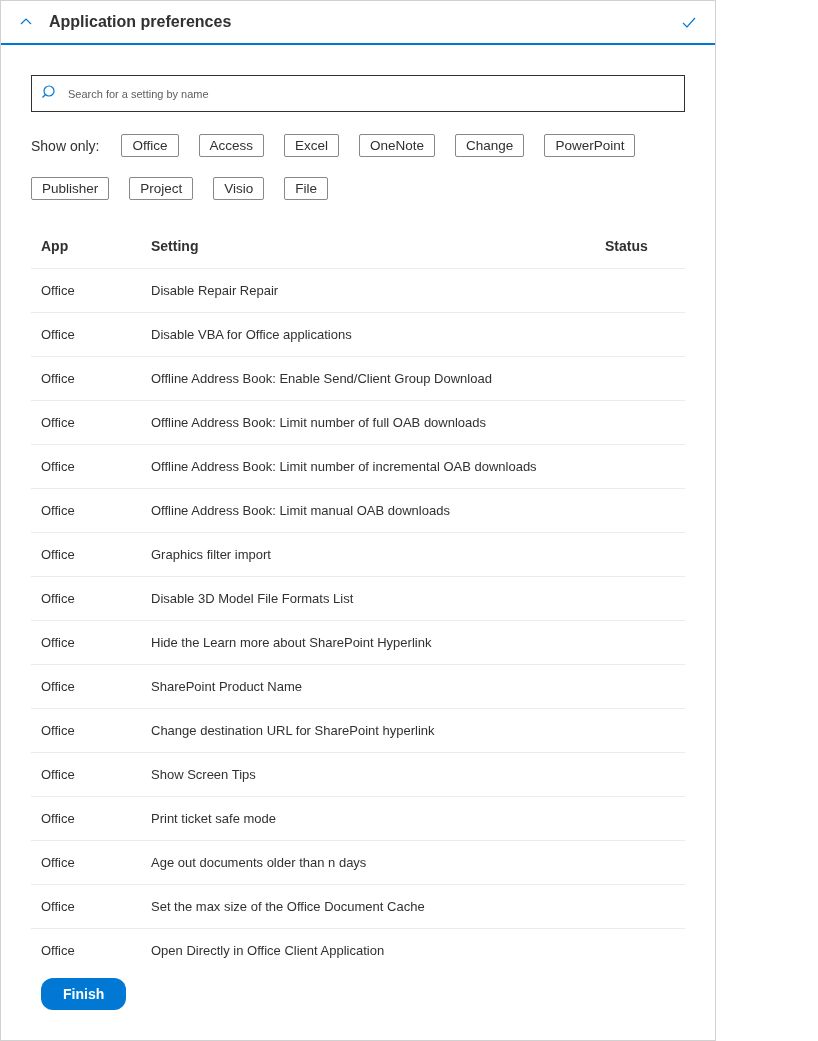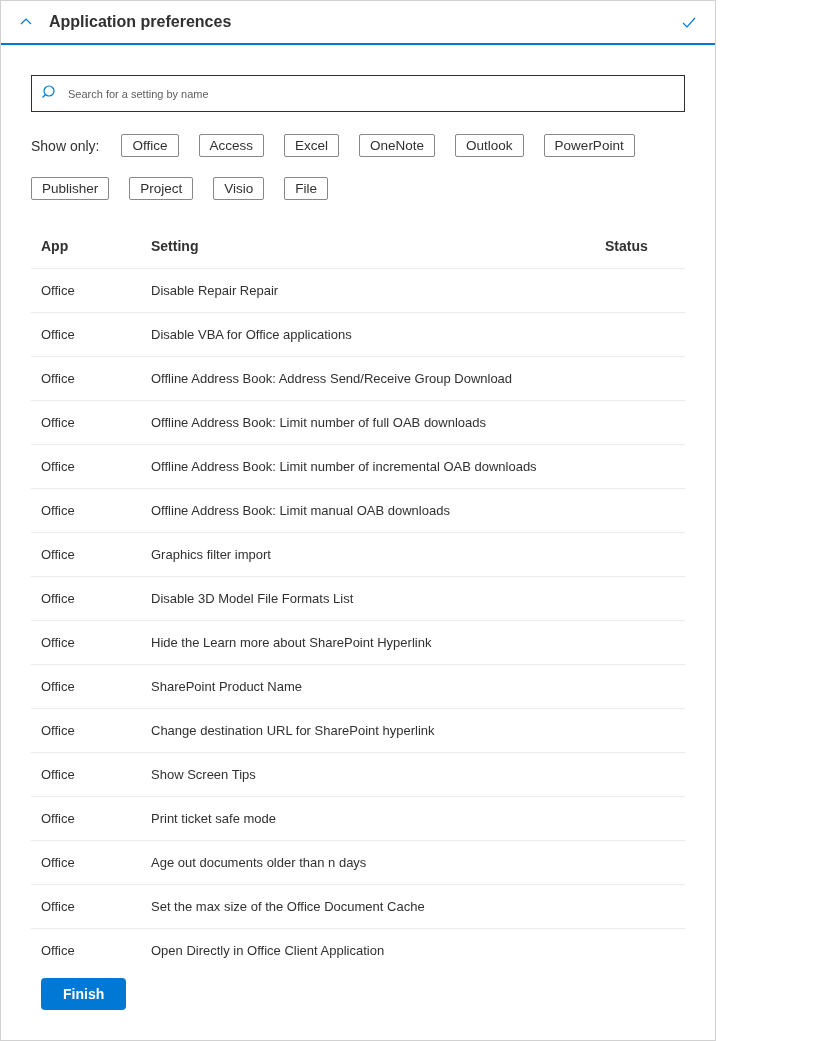--- a/index.html
+++ b/index.html
@@ -129,21 +129,21 @@
     }
     .finish-btn {
       background: #0078d4;
       color: #fff;
       border: none;
       padding: 8px 22px;
       font-size: 14px;
       font-weight: 600;
       cursor: pointer;
       font-family: inherit;
-      border-radius: 4px;
+      border-radius: 12px;
     }
   </style>
 </head>
 <body>
 
 <div class="container">
 
   <div class="header">
     <div class="header-left">
       <span class="chevron-up">
@@ -172,21 +172,21 @@
       </span>
       <input class="search-input" type="text" placeholder="Search for a setting by name" style="">
     </div>
 
     <div class="filter-row">
       <span class="filter-label">Show only:</span>
       <button class="filter-btn">Office</button>
       <button class="filter-btn">Access</button>
       <button class="filter-btn">Excel</button>
       <button class="filter-btn">OneNote</button>
-      <button class="filter-btn">Outlook</button>
+      <button class="filter-btn">Change</button>
       <button class="filter-btn">PowerPoint</button>
       <button class="filter-btn">Publisher</button>
       <button class="filter-btn">Project</button>
       <button class="filter-btn">Visio</button>
       <button class="filter-btn">File</button>
     </div>
 
     <div class="table-scroll">
       <table>
         <colgroup>
@@ -207,21 +207,21 @@
               <td>Disable Repair Repair</td>
               <td></td>
             </tr>
             <tr>
               <td>Office</td>
               <td>Disable VBA for Office applications</td>
               <td></td>
             </tr>
             <tr>
               <td>Office</td>
-              <td>Offline Address Book: Address Send/Receive Group Download</td>
+              <td>Offline Address Book: Enable Send/Client Group Download</td>
               <td></td>
             </tr>
             <tr>
               <td>Office</td>
               <td>Offline Address Book: Limit number of full OAB downloads</td>
               <td></td>
             </tr>
             <tr>
               <td>Office</td>
               <td>Offline Address Book: Limit number of incremental OAB downloads</td>

